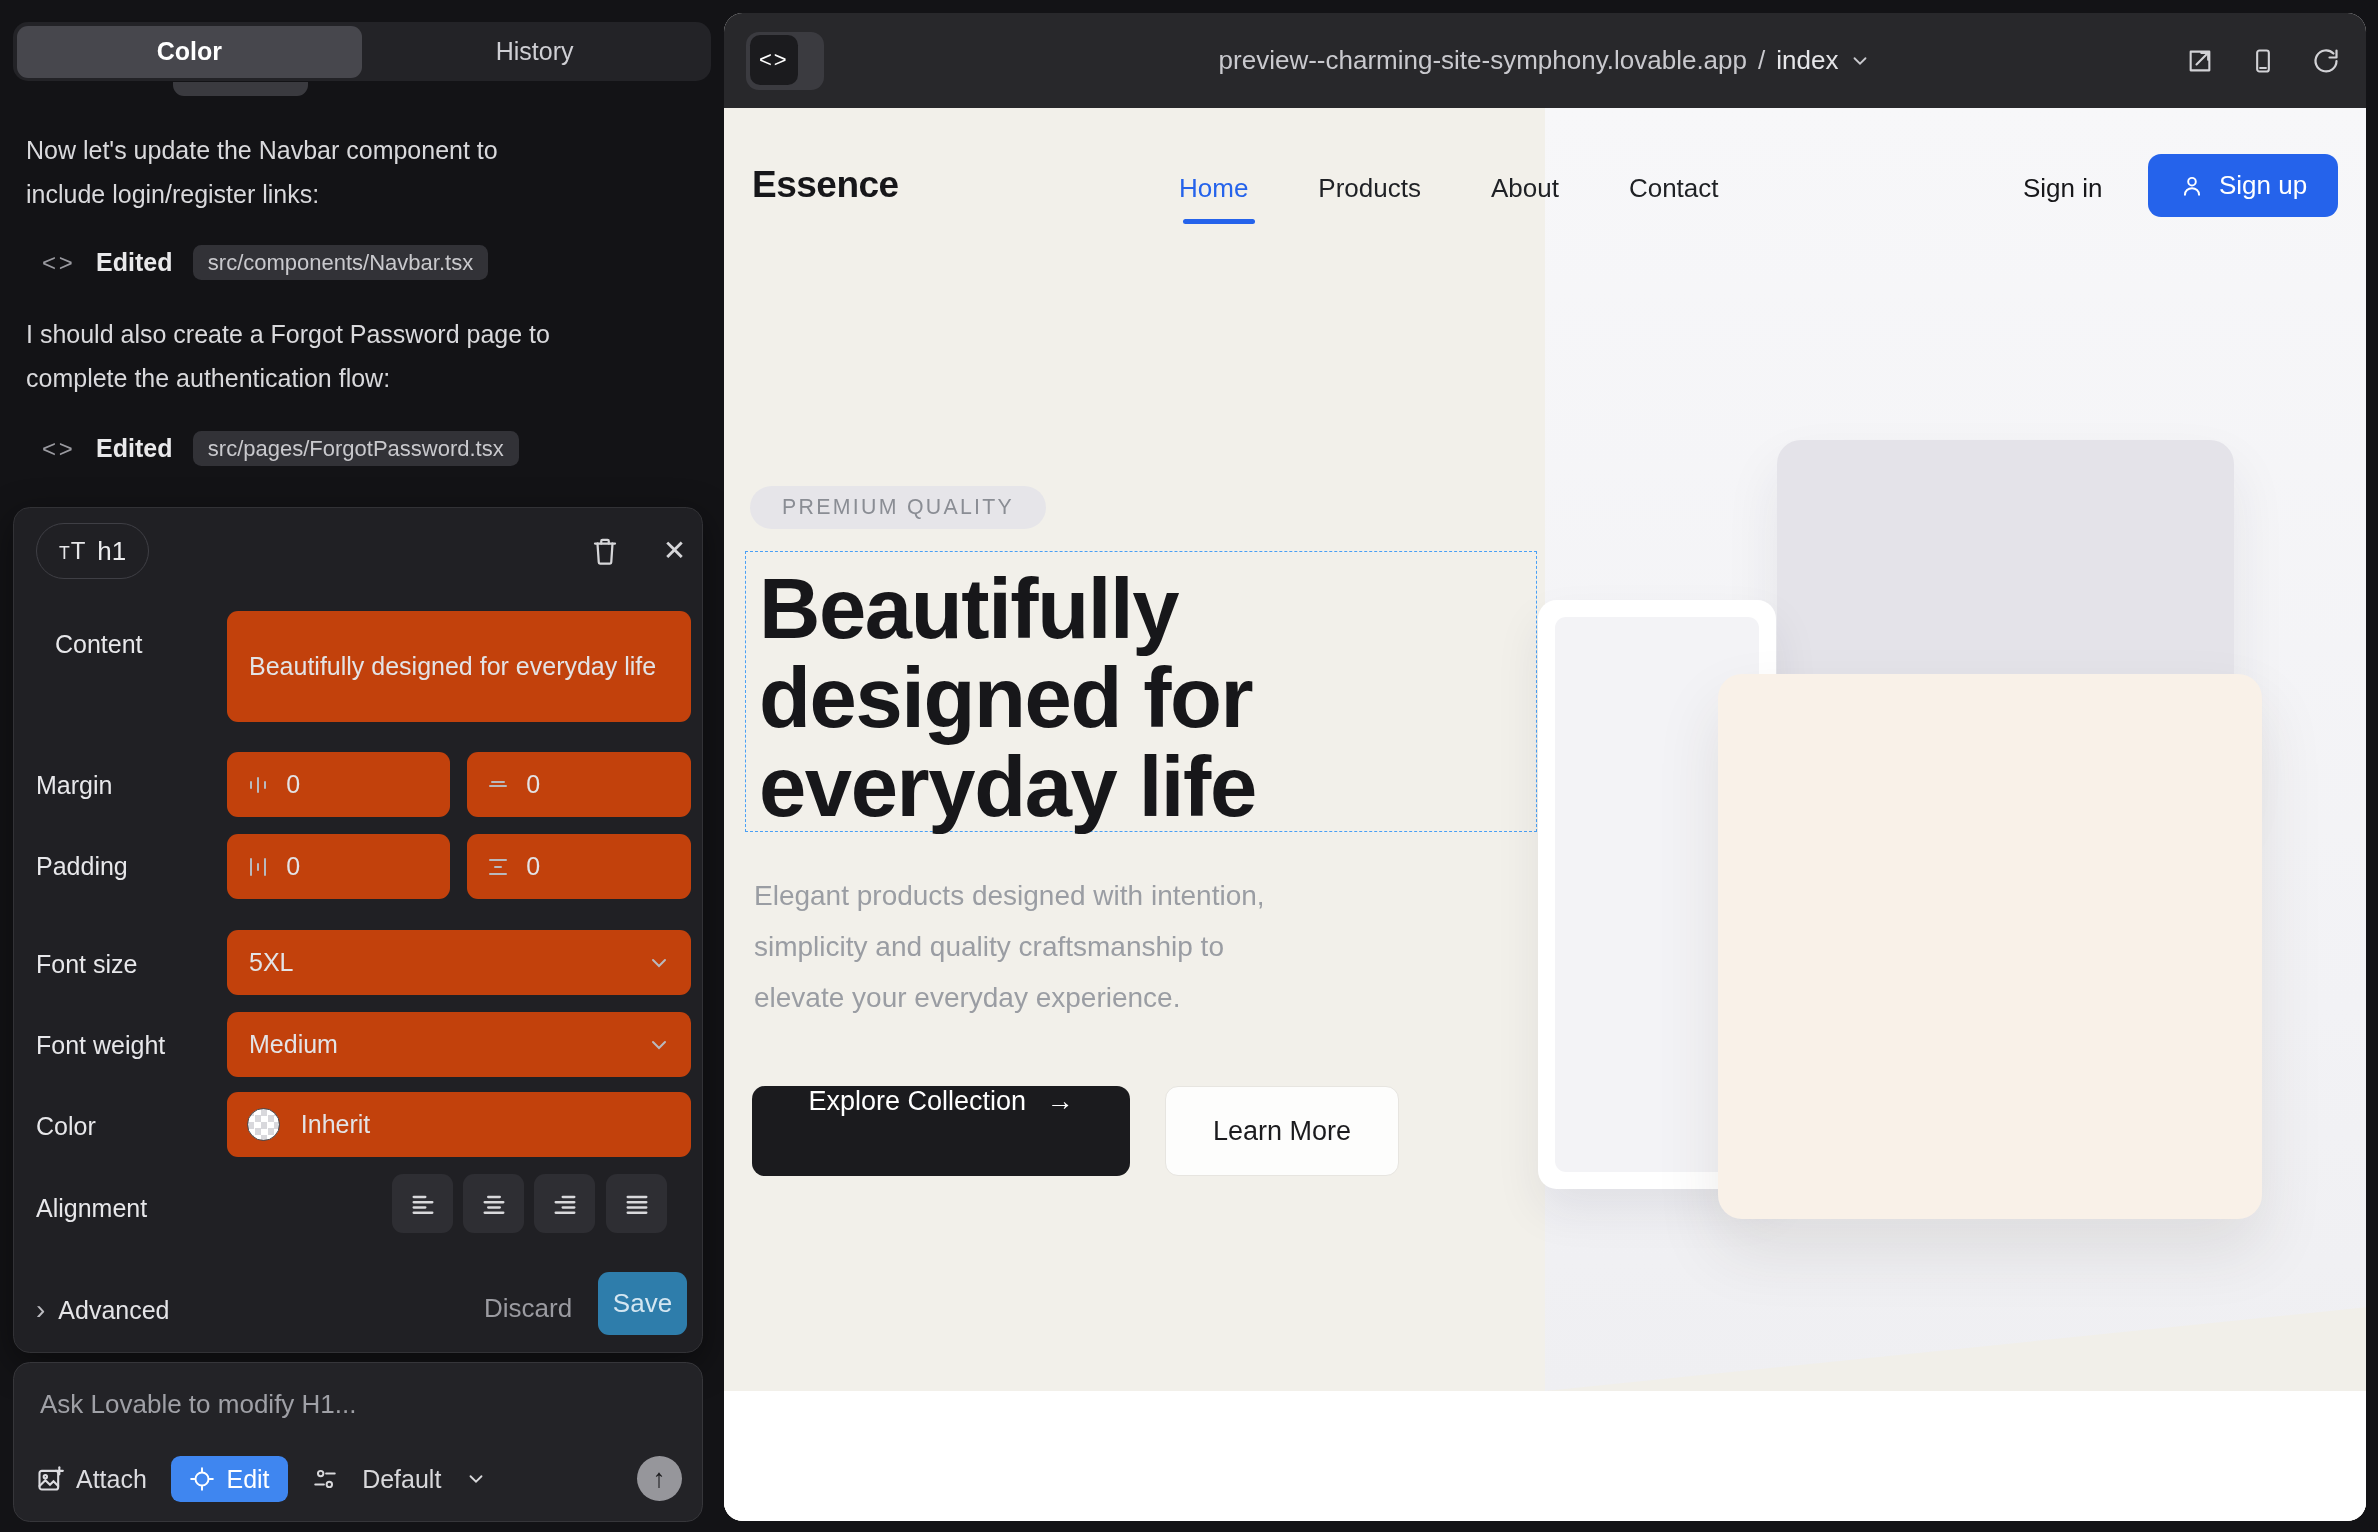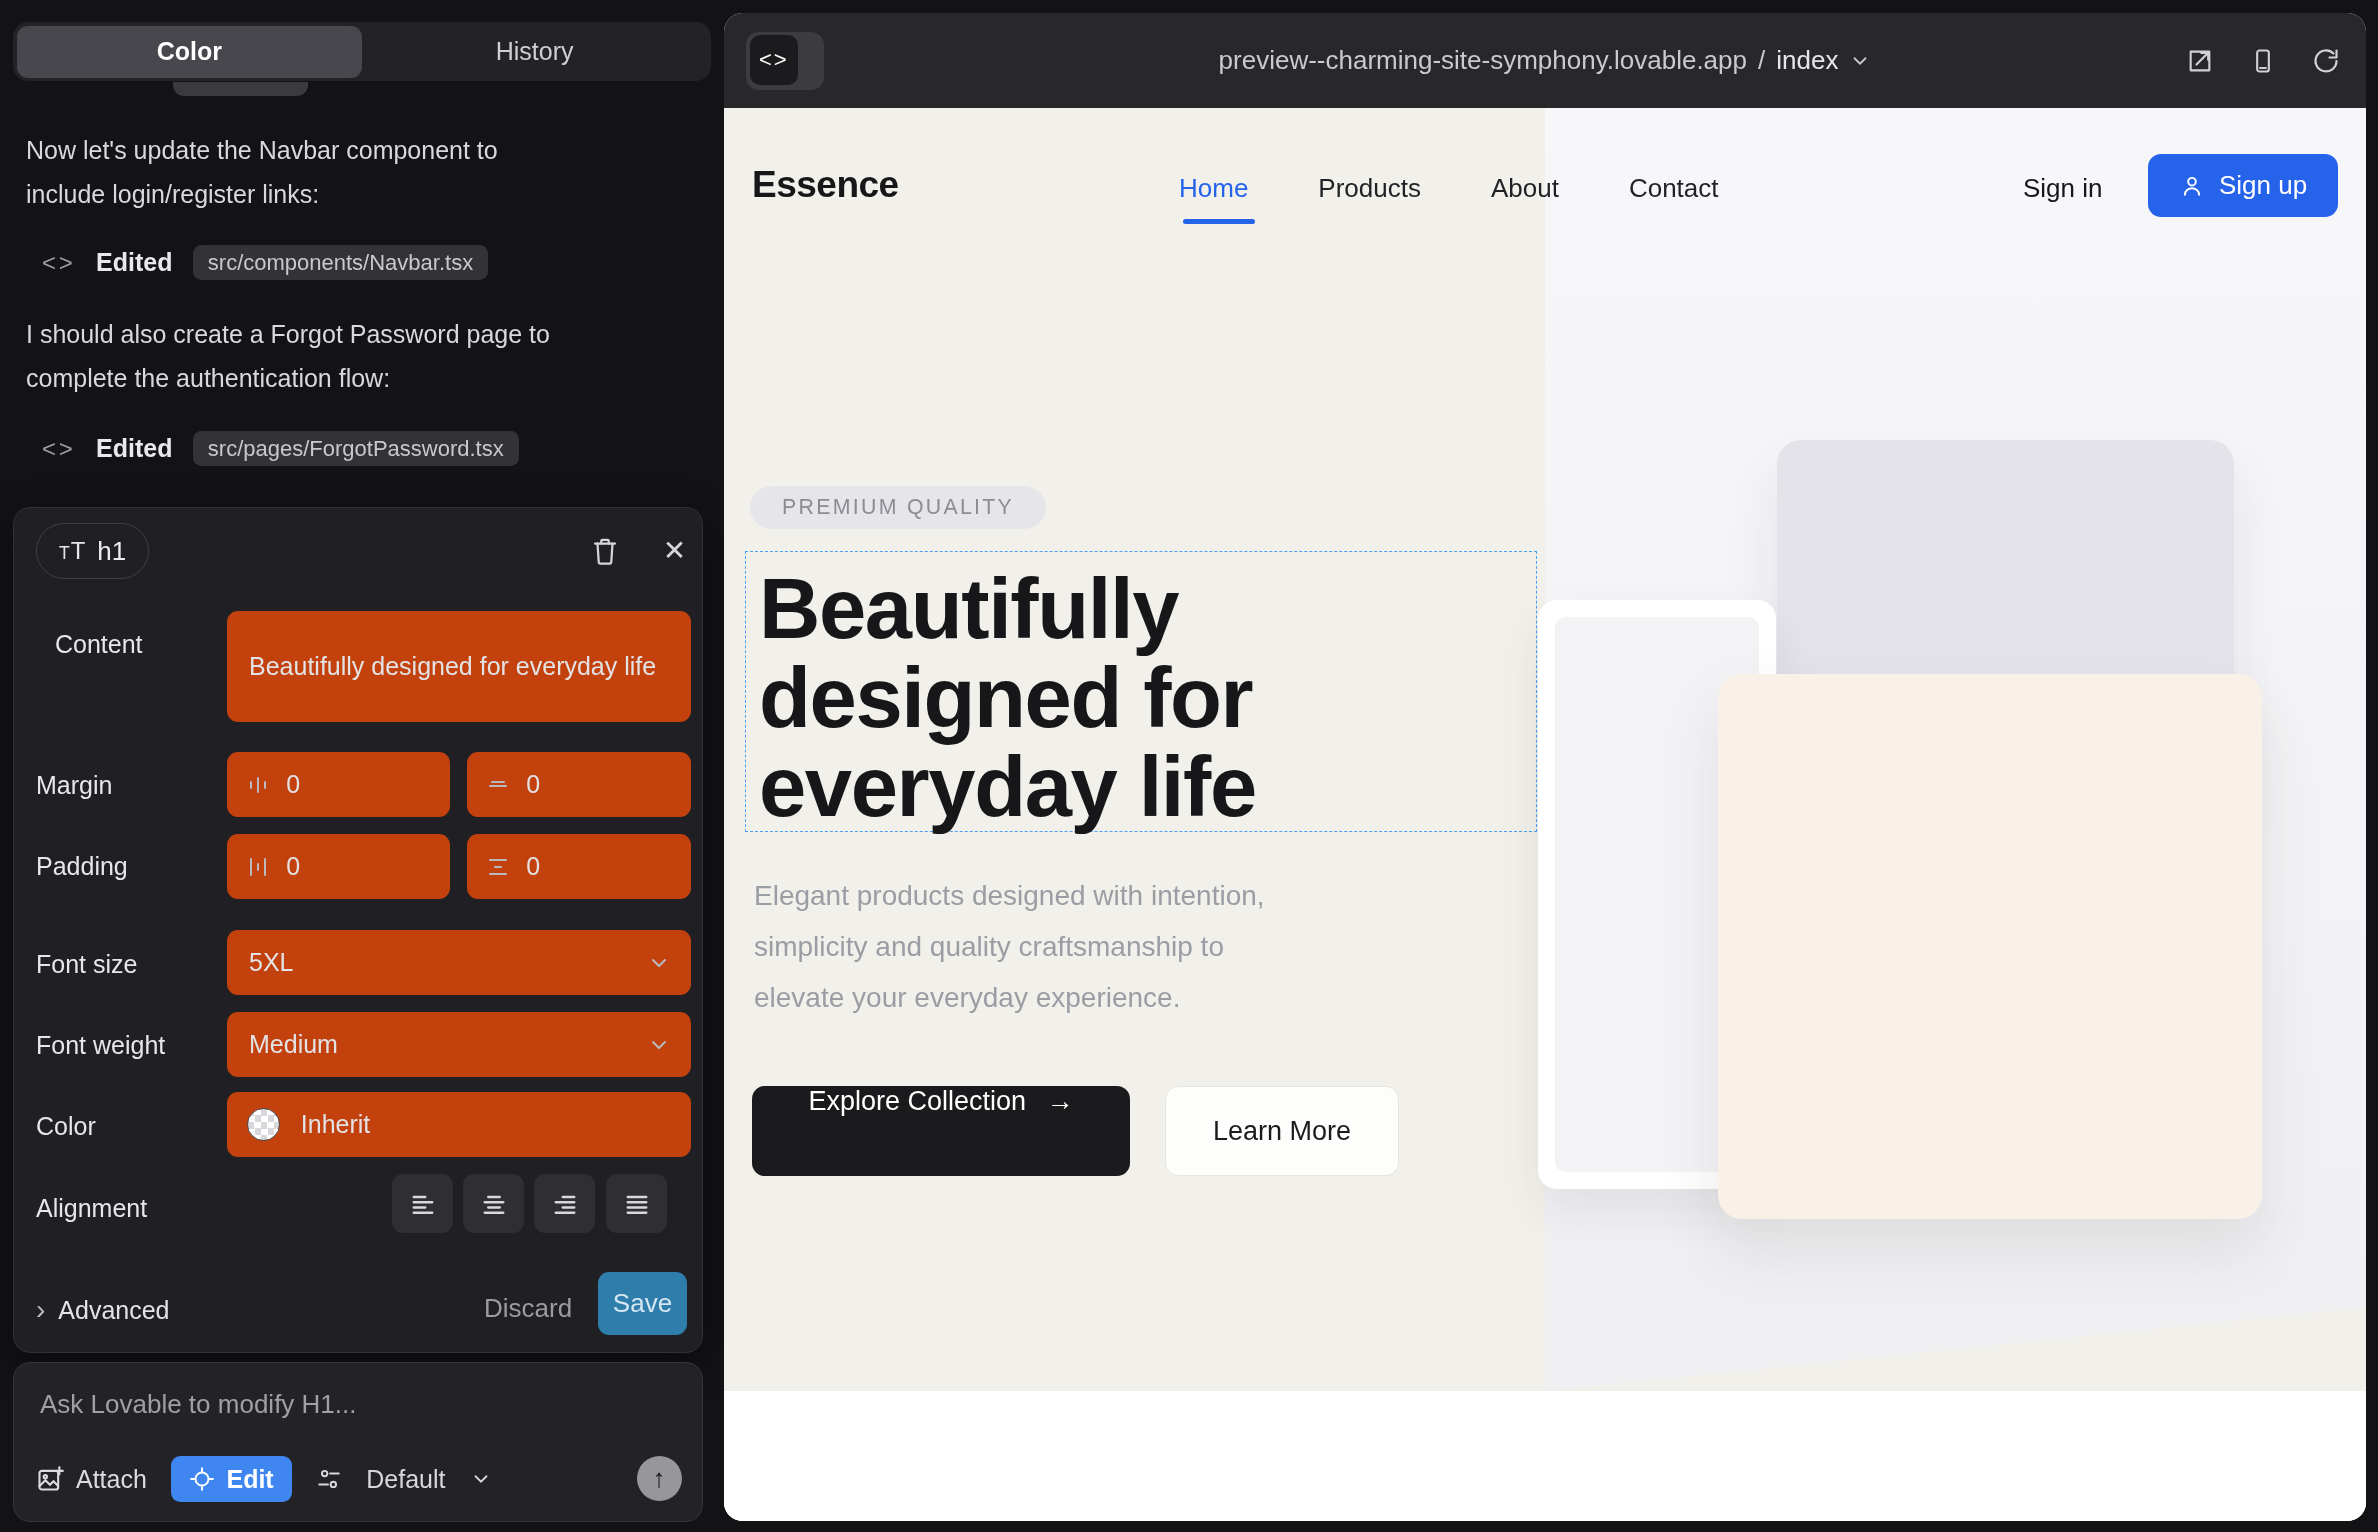--- a/index.html
+++ b/index.html
@@ -34,21 +34,21 @@
   .adv-chev { font-size:28px; color:#bcbcc1; }
   .discard { position:absolute; left:470px; bottom:28px; font-size:26px; color:#9b9ba1; cursor:pointer; }
   .savebtn { position:absolute; right:15px; bottom:16.7px; width:89px; height:63px; background:#2e7dab; border-radius:11px; display:flex; align-items:center; justify-content:center; font-size:26px; color:#d4e6f1; cursor:pointer; }
 
   
   .composer { left:13px; top:1362px; width:690px; height:160px; background:#232327; border:0.9px solid #36363a; border-radius:16.7px; }
   .composer input { position:absolute; left:26px; top:26px; width:612px; background:transparent; border:none; outline:none; font-size:26px; color:#e8e8ea; font-family:"Liberation Sans",sans-serif; }
   .composer input::placeholder { color:#9fa0a6; opacity:1; }
   .composer-row { position:absolute; left:22px; bottom:18.6px; display:flex; align-items:center; gap:24px; }
   .attach { display:flex; align-items:center; gap:12px; color:#dcdce0; font-size:25px; cursor:pointer; }
-  .editpill { display:flex; align-items:center; gap:11px; background:#3f86f0; color:#ffffff; font-size:25px; border-radius:9.3px; height:46px; padding:0 18.6px; cursor:pointer;font-weight:bold; }
+  .editpill { display:flex; align-items:center; gap:11px; background:#3f86f0; color:#ffffff; font-size:25px; border-radius:9.3px; height:46px; padding:0 18.6px; cursor:pointer; }
   .modebtn { display:flex; align-items:center; gap:24px; color:#d8d8db; font-size:25px; cursor:pointer; }
   .sendbtn { position:absolute; right:20.4px; bottom:20.4px; width:45px; height:45px; border-radius:50%; background:#96969b; display:flex; align-items:center; justify-content:center; color:#1d1d1f; font-size:26px; font-weight:700; cursor:pointer; }
 
   
   .preview { left:724px; top:13px; width:1642px; height:1508px; border-radius:18.6px; overflow:hidden; background:#ffffff; }
   .browserbar { position:absolute; left:0; top:0; width:100%; height:95px; background:#28282b; }
   .codetoggle { position:absolute; left:22px; top:18.6px; width:78px; height:58px; background:#3b3b40; border-radius:13px; cursor:pointer; }
   .codetoggle .knob { position:absolute; left:3.7px; top:3.7px; width:48px; height:50px; background:#1b1b1e; border-radius:10.2px; display:flex; align-items:center; justify-content:center; color:#ffffff; font-size:22px; letter-spacing:1.9px; }
   .urlrow { position:absolute; left:0; top:0; width:100%; height:95px; display:flex; align-items:center; justify-content:center; gap:11px; color:#c9c9ce; font-size:26px; cursor:pointer; }
   .urlrow .page { color:#e6e6e9; }

